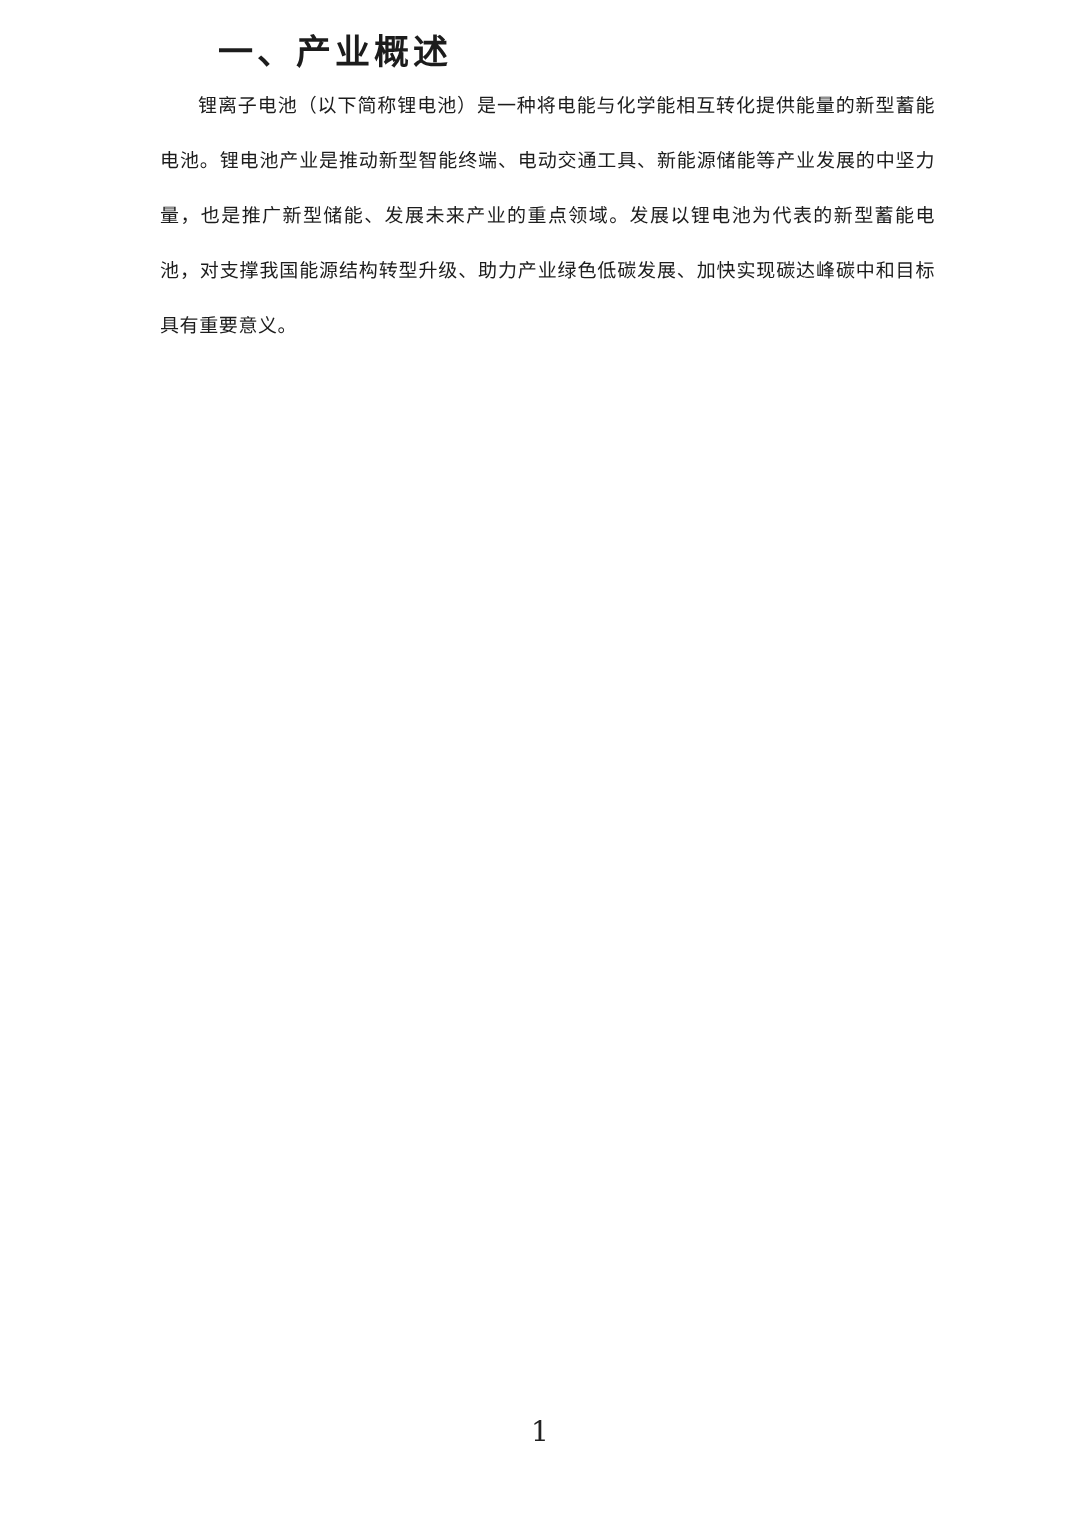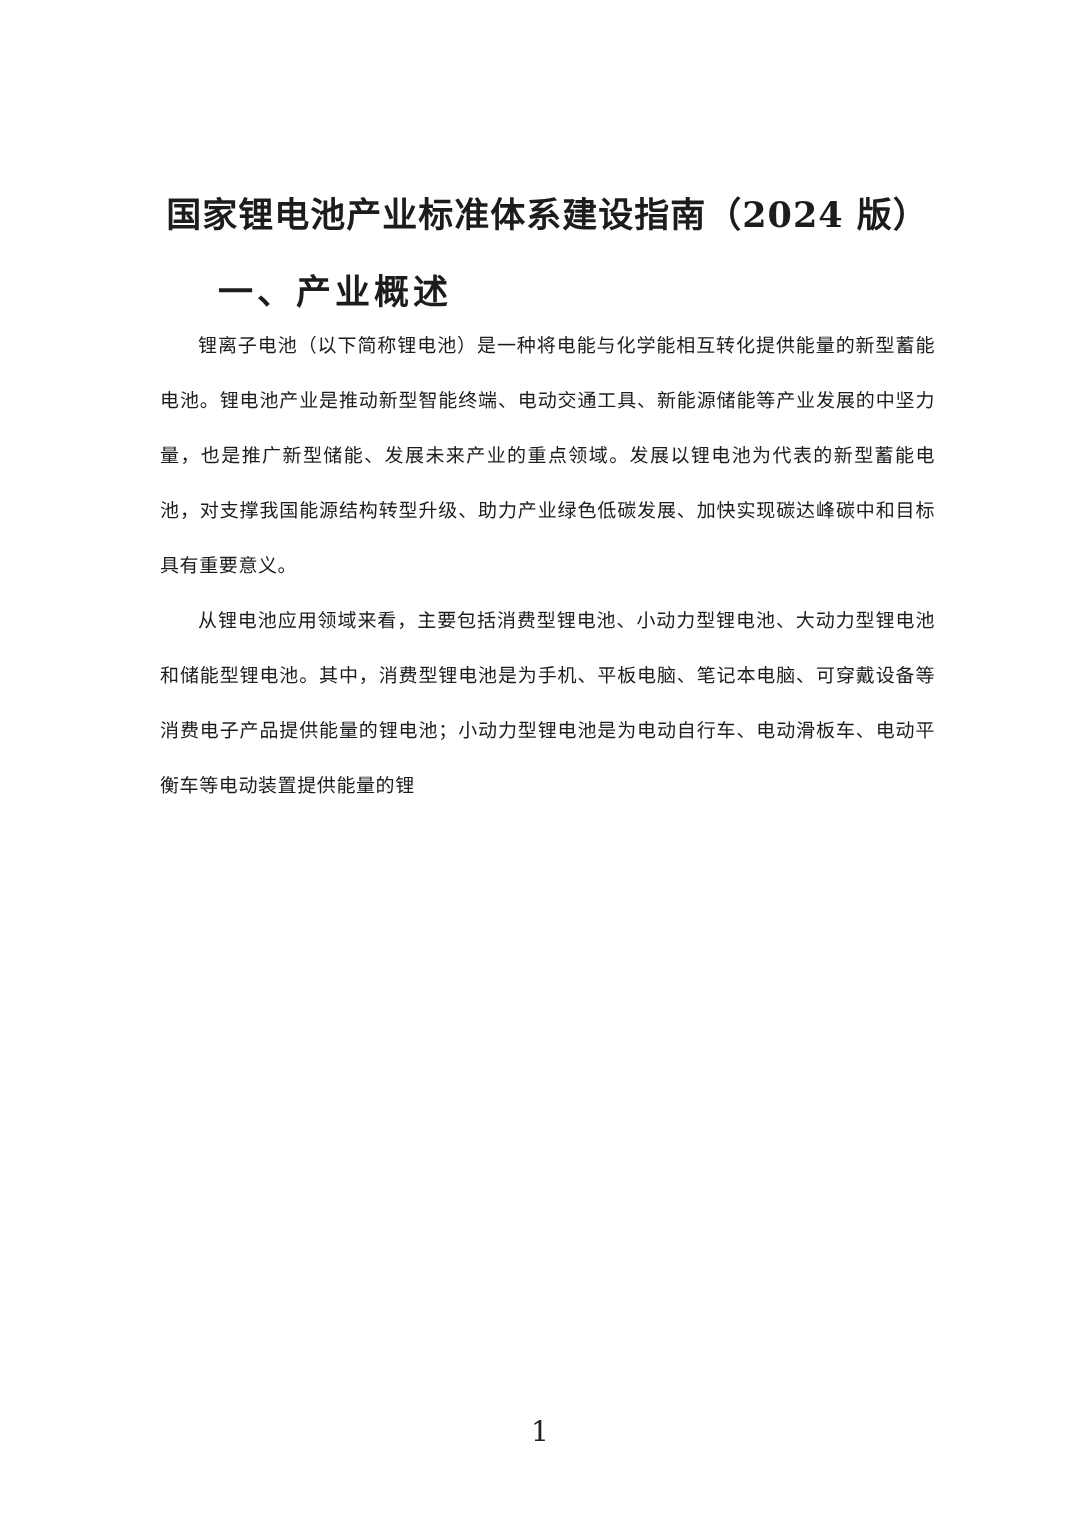--- a/index.html
+++ b/index.html
@@ -60,24 +60,22 @@
     text-align: center;
     font-size: 28px;
     color: #222222;
   }
 </style>
 </head>
 <body>
 
 <div class="page">
   <div class="content">
-    <h1 class="doc-title">国家锂电池产业标准体系建设指南（2024 版）</h1>
 
     <h2 class="section-heading">一、产业概述</h2>
 
     <p class="body-para">锂离子电池（以下简称锂电池）是一种将电能与化学能相互转化提供能量的新型蓄能电池。锂电池产业是推动新型智能终端、电动交通工具、新能源储能等产业发展的中坚力量，也是推广新型储能、发展未来产业的重点领域。发展以锂电池为代表的新型蓄能电池，对支撑我国能源结构转型升级、助力产业绿色低碳发展、加快实现碳达峰碳中和目标具有重要意义。</p>
 
 
-    <p class="body-para">从锂电池应用领域来看，主要包括消费型锂电池、小动力型锂电池、大动力型锂电池和储能型锂电池。其中，消费型锂电池是为手机、平板电脑、笔记本电脑、可穿戴设备等消费电子产品提供能量的锂电池；小动力型锂电池是为电动自行车、电动滑板车、电动平衡车等电动装置提供能量的锂</p>
   </div>
 
   <div class="page-number">1</div>
 </div>
 
 </body></html>

